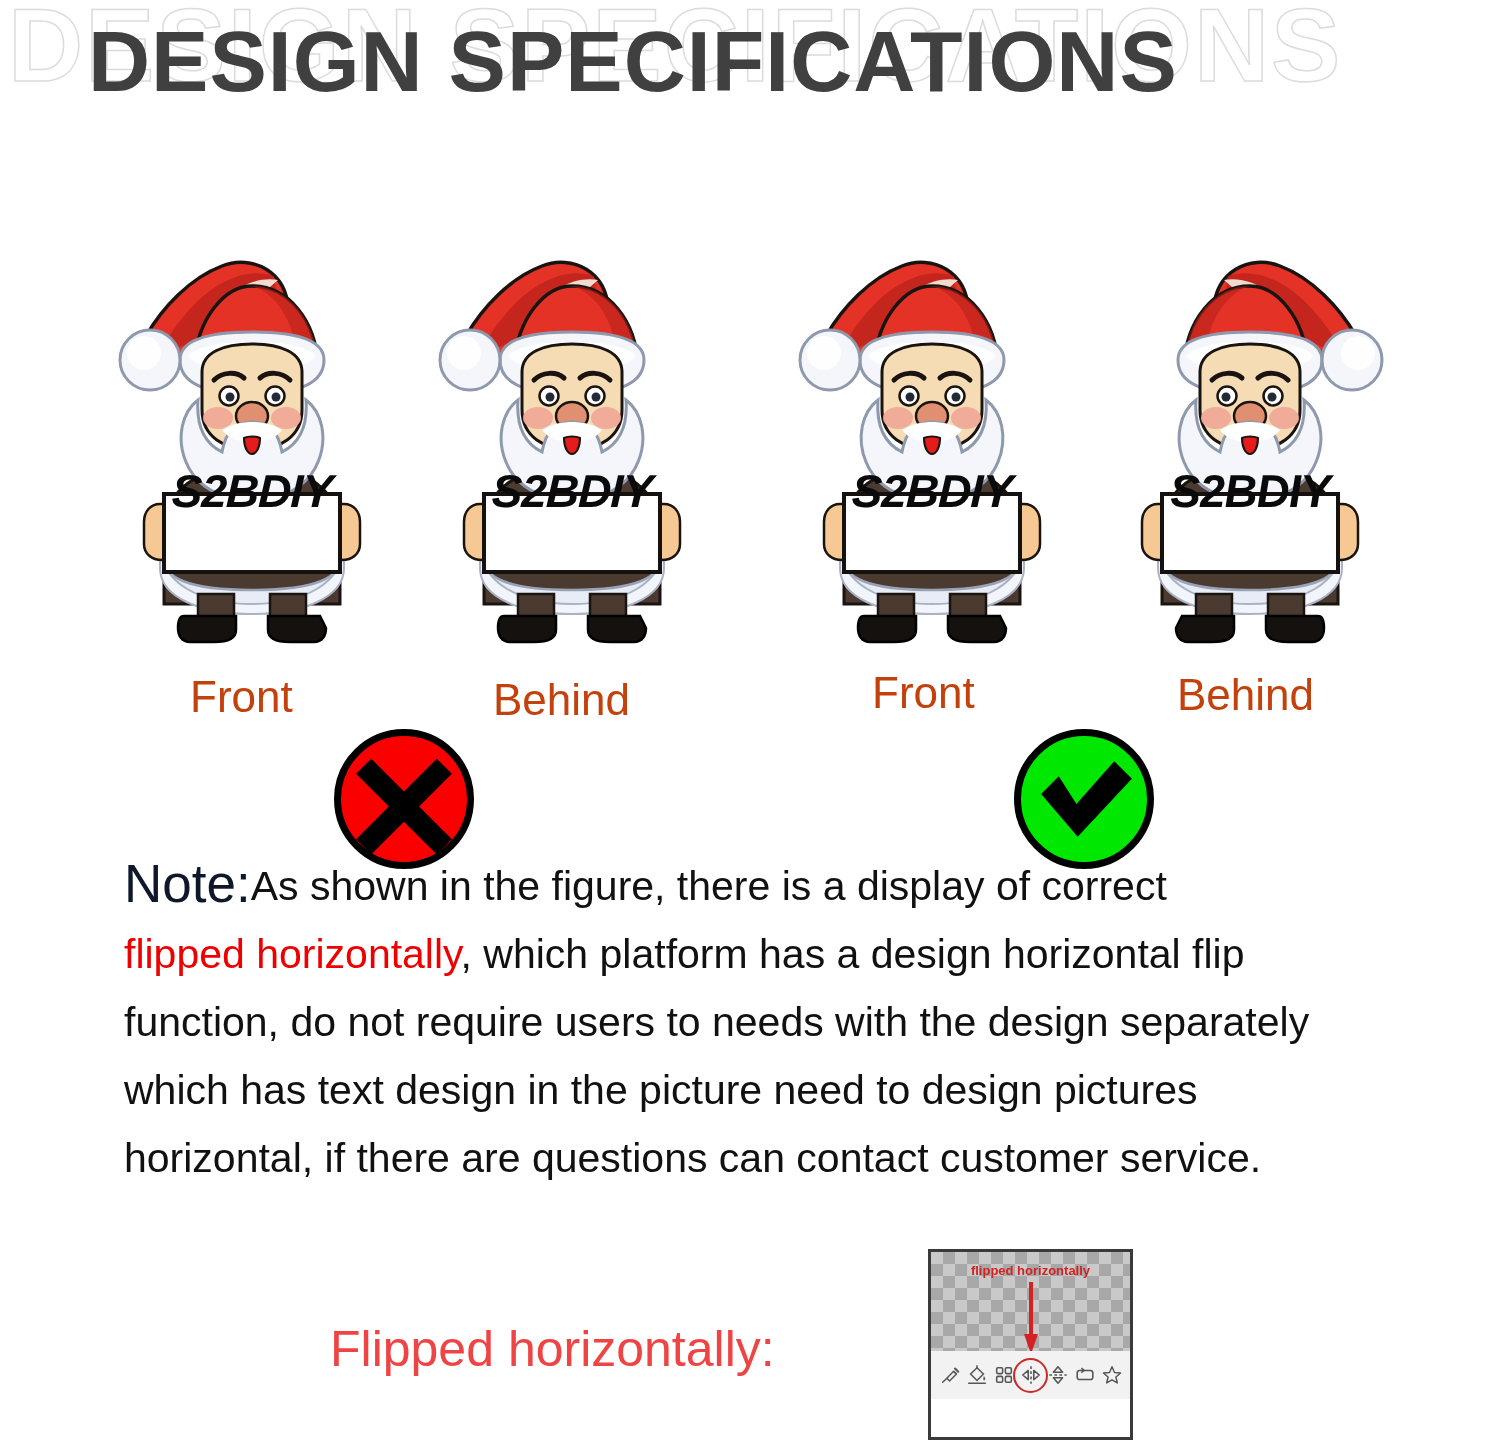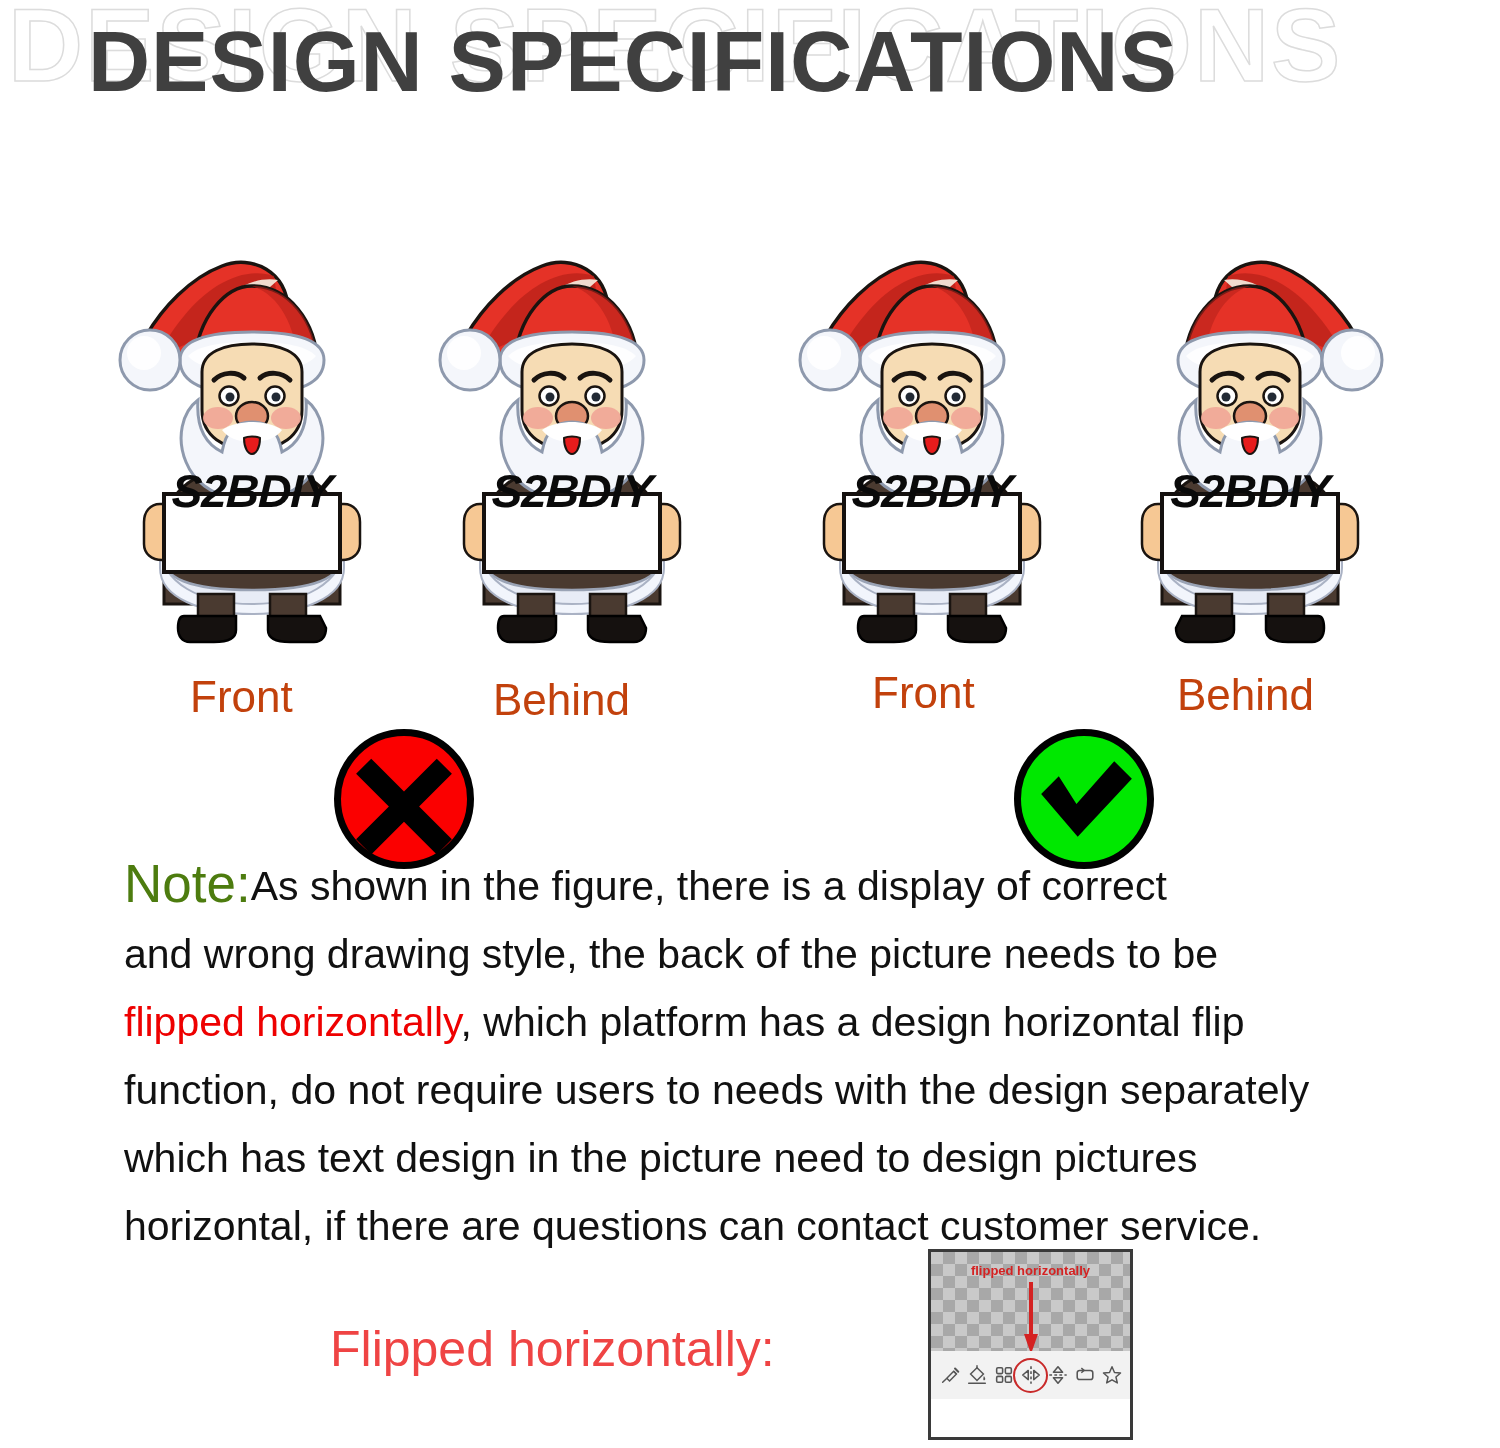--- a/index.html
+++ b/index.html
@@ -72,21 +72,21 @@
   #badge-right{left:1014px;top:729px;background:#00e800;}
   .badge svg{display:block;width:100%;height:100%;}
 
   
   #note-block{
     position:absolute;left:124px;top:852px;width:1320px;
     font-size:41px;line-height:68px;color:#111111;
     font-family:"Liberation Sans", sans-serif;
   }
   #note-label{
-    color:#4d7c0f;font-size:53px;line-height:53px;
+    color:#0f172a;font-size:53px;line-height:53px;
     font-family:"Liberation Sans", sans-serif;
     vertical-align:-2px;
   }
   .red-em{color:#ee0000;}
   #note-block p{margin:0;}
 
   
   #flipped-label{
     position:absolute;left:330px;top:1320px;
     font-size:50px;color:#ef4444;
@@ -361,21 +361,20 @@
   </svg>
 </div>
 <div class="badge" id="badge-right">
   <svg viewBox="0 0 100 100" xmlns="http://www.w3.org/2000/svg">
     <path d="M16 46 L30 32 L44 54 L74 20 L88 34 L45 80 Z" fill="#000000"></path>
   </svg>
 </div>
 
 <div id="note-block">
   <p><span id="note-label">Note:</span><span>As shown in the figure, there is a display of correct</span></p>
-  <p>and wrong drawing style, the back of the picture needs to be</p>
   <p><span class="red-em">flipped horizontally</span><span>, which platform has a design horizontal flip</span></p>
   <p>function, do not require users to needs with the design separately</p>
   <p>which has text design in the picture need to design pictures</p>
   <p>horizontal, if there are questions can contact customer service.</p>
 </div>
 
 <div id="flipped-label">Flipped horizontally:</div>
 
 <div id="editor-widget">
 

